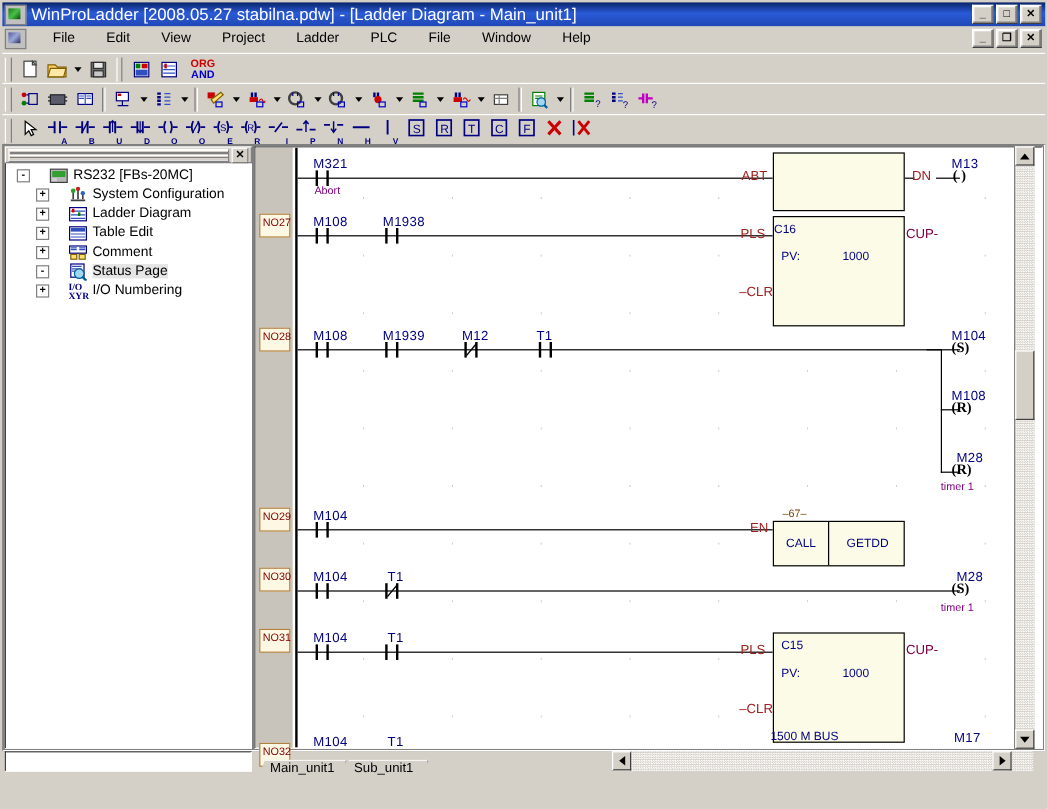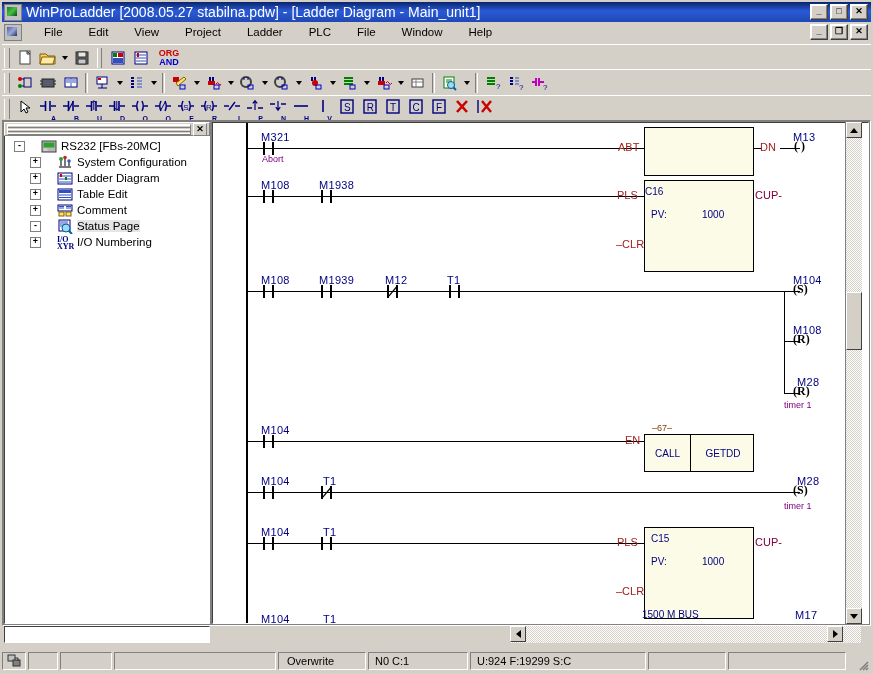--- a/index.html
+++ b/index.html
@@ -755,20 +755,28 @@
         <svg width="17" height="15">
             <text x="0" y="7" font-size="8" fill="#000080" font-family="Liberation Serif" font-weight="bold">I/O</text>
             <text x="0" y="14" font-size="8" fill="#000080" font-family="Liberation Serif" font-weight="bold">XYR</text>
           </svg>
       </div>
       <div class="tlabel">I/O Numbering</div>
     </div>
   </div>
 
   <div class="ladderwin"></div>
+  <div class="ladder-gutter">
+    <div class="rungnum" style="top:55px">NO27</div>
+    <div class="rungnum" style="top:150px">NO28</div>
+    <div class="rungnum" style="top:300px">NO29</div>
+    <div class="rungnum" style="top:350px">NO30</div>
+    <div class="rungnum" style="top:401px">NO31</div>
+    <div class="rungnum" style="top:496px">NO32</div>
+  </div>
 
   <div class="ladder-canvas">
     <div class="dotgrid"></div>
     <div class="rail"></div>
 
     <div class="tagname" style="left:17px;top:8px">M321</div>
     <div class="wire wh" style="left:4px;top:25px;width:396px;"></div>
     <div class="contact" style="left:19px;top:19px;width:13px;height:13px">
       <div class="b1"></div>
         <div class="b2"></div>
@@ -902,46 +910,28 @@
       <div class="ar" style="border-left:4px solid transparent;border-right:4px solid transparent;border-bottom:5px solid #000"></div>
     </div>
     <div class="sbthumb" style="top:170px;height:58px"></div>
     <div class="sbbtn" style="top:486px">
       <div class="ar" style="border-left:4px solid transparent;border-right:4px solid transparent;border-top:5px solid #000"></div>
     </div>
   </div>
 
   <div class="botwhite"></div>
 
+  <div class="tabsarea">
+    <div class="tabshape active" style="left:0;top:1px;width:74px">Main_unit1</div>
+    <div class="tabshape" style="left:70px;top:1px;width:72px">Sub_unit1</div>
+  </div>
 
   <div class="hsbwrap">
     <div class="hsbbtn" style="left:0">
       <div class="ar" style="border-top:4px solid transparent;border-bottom:4px solid transparent;border-right:5px solid #000"></div>
     </div>
     <div class="hsbbtn" style="left:317px">
       <div class="ar" style="border-top:4px solid transparent;border-bottom:4px solid transparent;border-left:5px solid #000"></div>
     </div>
   </div>
 
-  <div class="statusbar">
-    <div class="sfield" style="width:24px;padding-left:0;display:flex;align-items:center;justify-content:center">
-      <svg width="15" height="14">
-        <rect x="1" y="1" width="7" height="6" fill="#c0c0c0" stroke="#303030"></rect>
-        <rect x="6" y="6" width="7" height="6" fill="#808080" stroke="#303030"></rect>
-        <path d="M8 4 h3 v3" stroke="#303030" fill="none"></path>
-      </svg>
-    </div>
-    <div class="sfield" style="width:30px"></div>
-    <div class="sfield" style="width:52px"></div>
-    <div class="sfield" style="width:162px"></div>
-    <div class="sfield" style="width:88px;padding-left:8px">Overwrite</div>
-    <div class="sfield" style="width:100px;padding-left:6px">N0 C:1</div>
-    <div class="sfield" style="width:176px;padding-left:6px">U:924 F:19299 S:C</div>
-    <div class="sfield" style="width:78px"></div>
-    <div class="sfield" style="width:118px"></div>
-    <div class="sgrip">
-      <svg width="14" height="14">
-          <path d="M13 5 L5 13 M13 8 L8 13 M13 11 L11 13" stroke="#808080" stroke-width="1.6"></path>
-        </svg>
-    </div>
-  </div>
 
 </div>
 
 </body></html>

